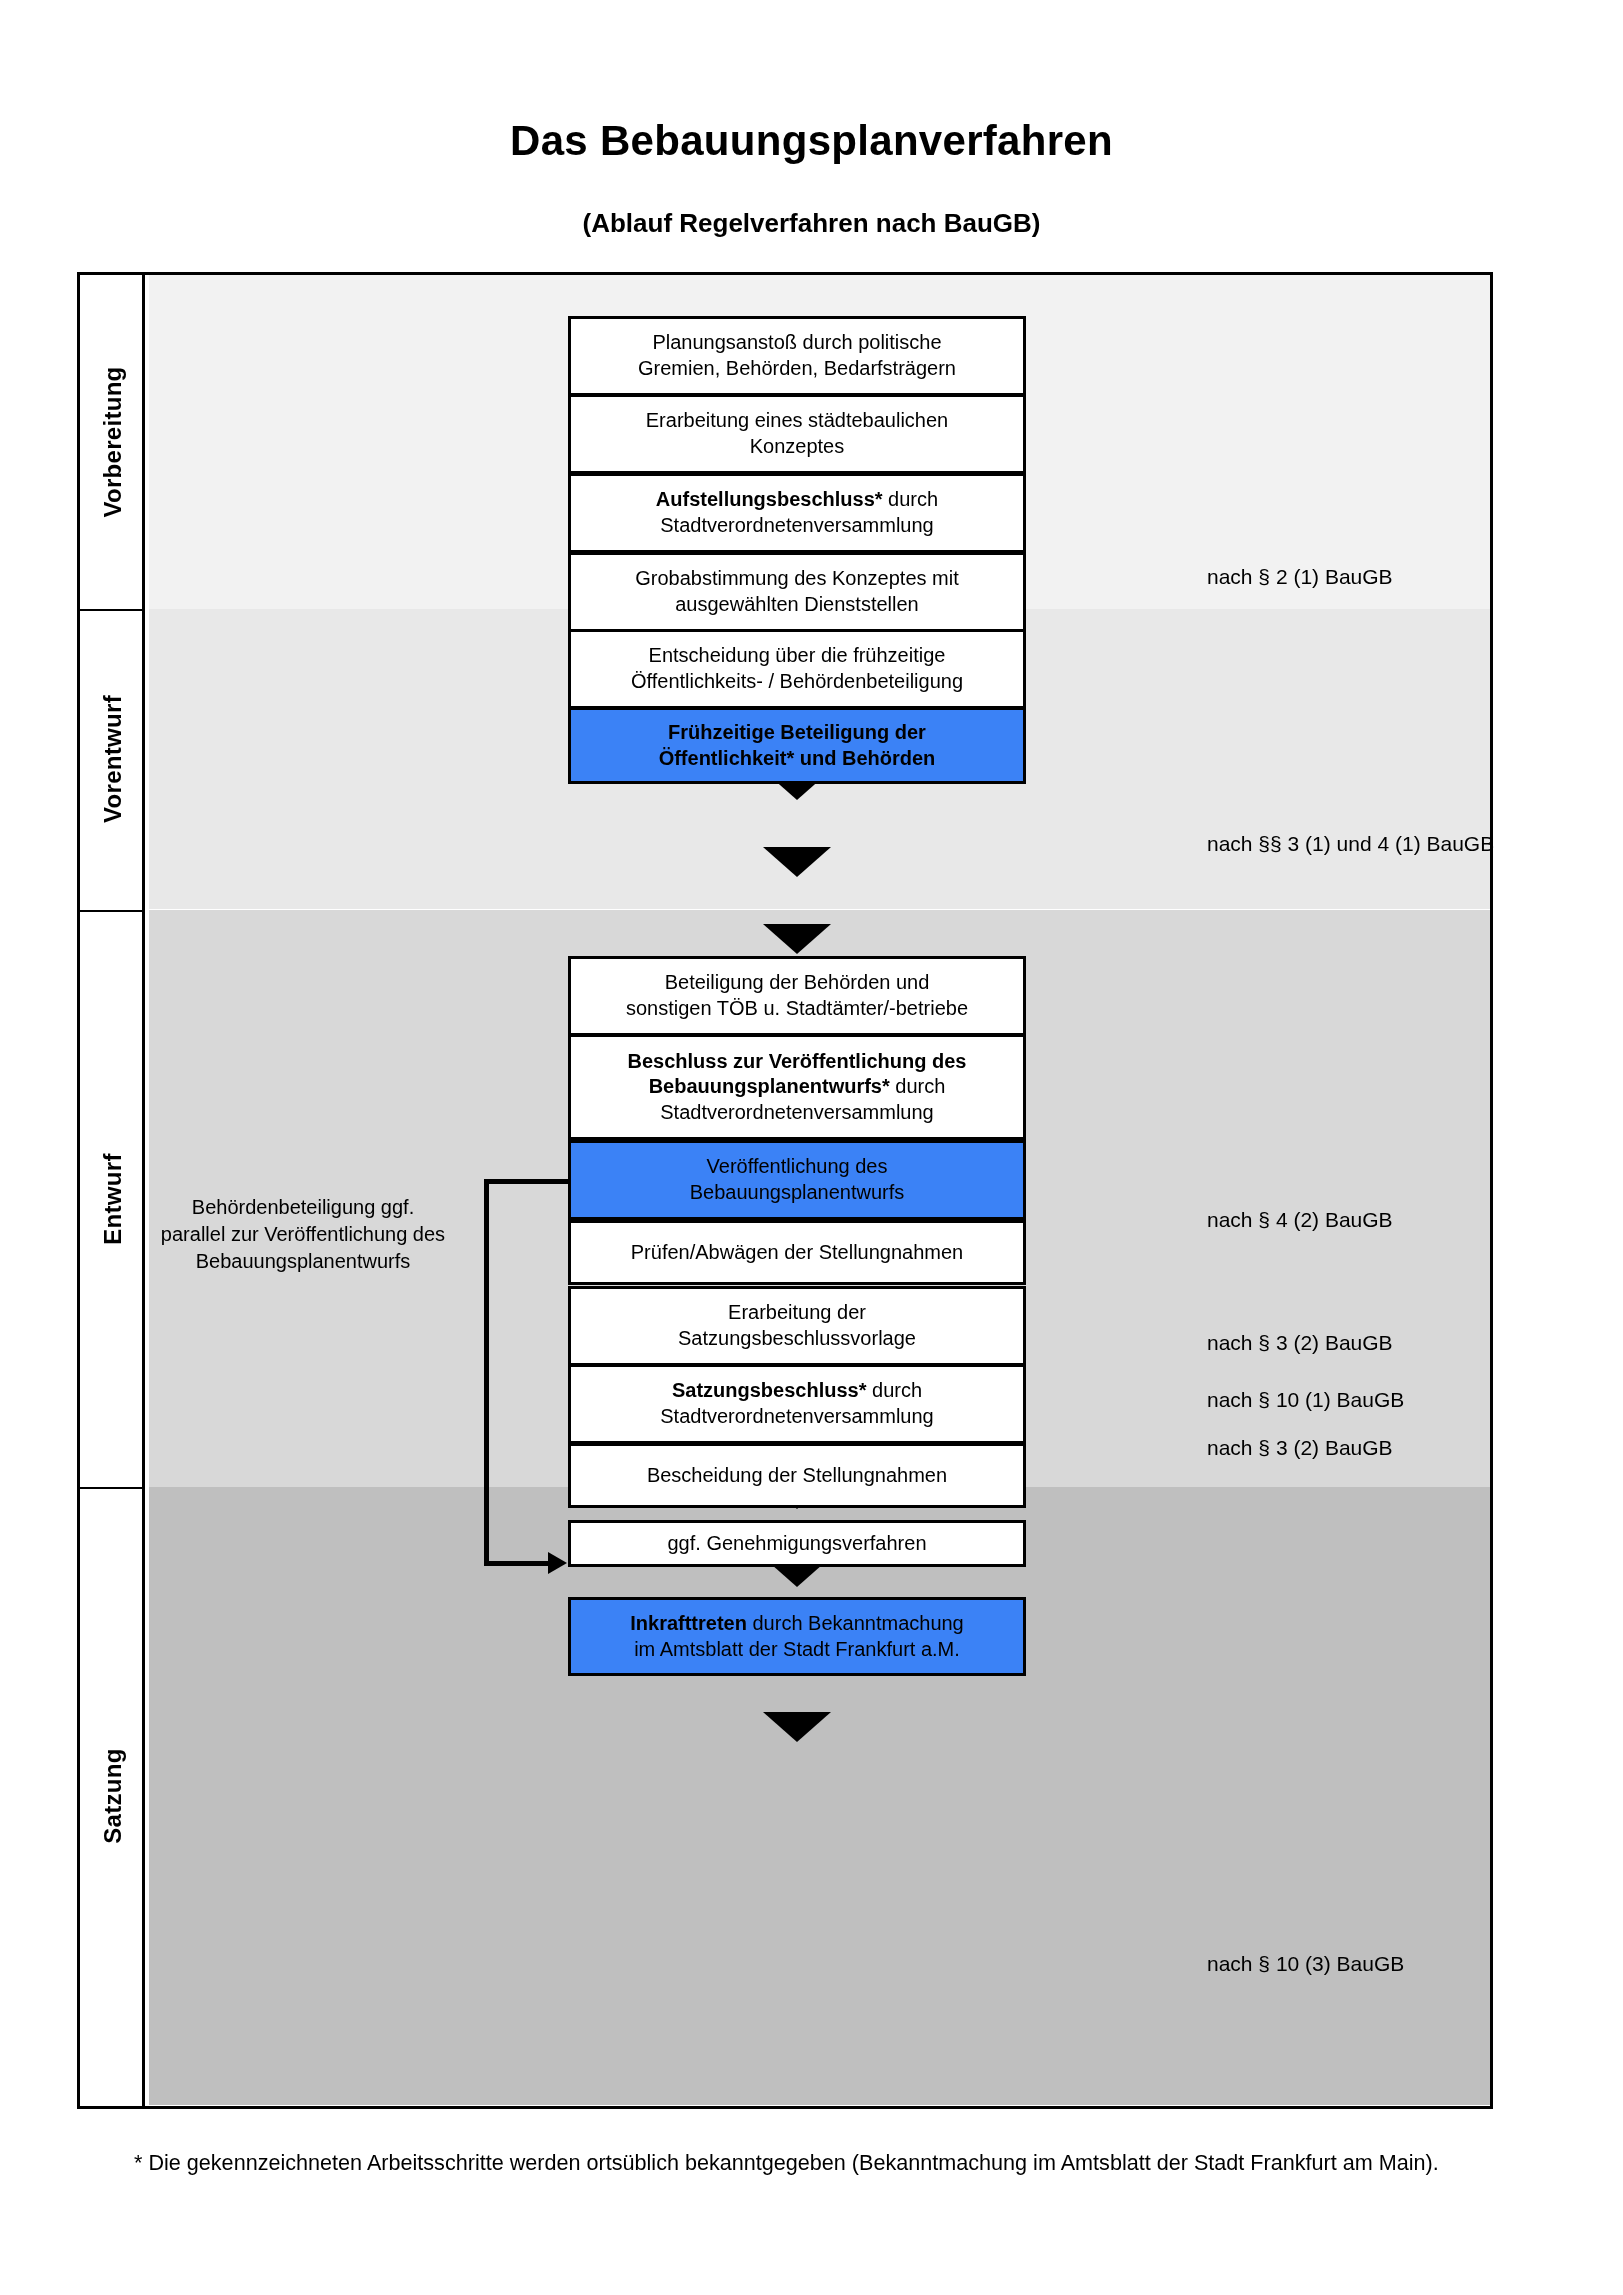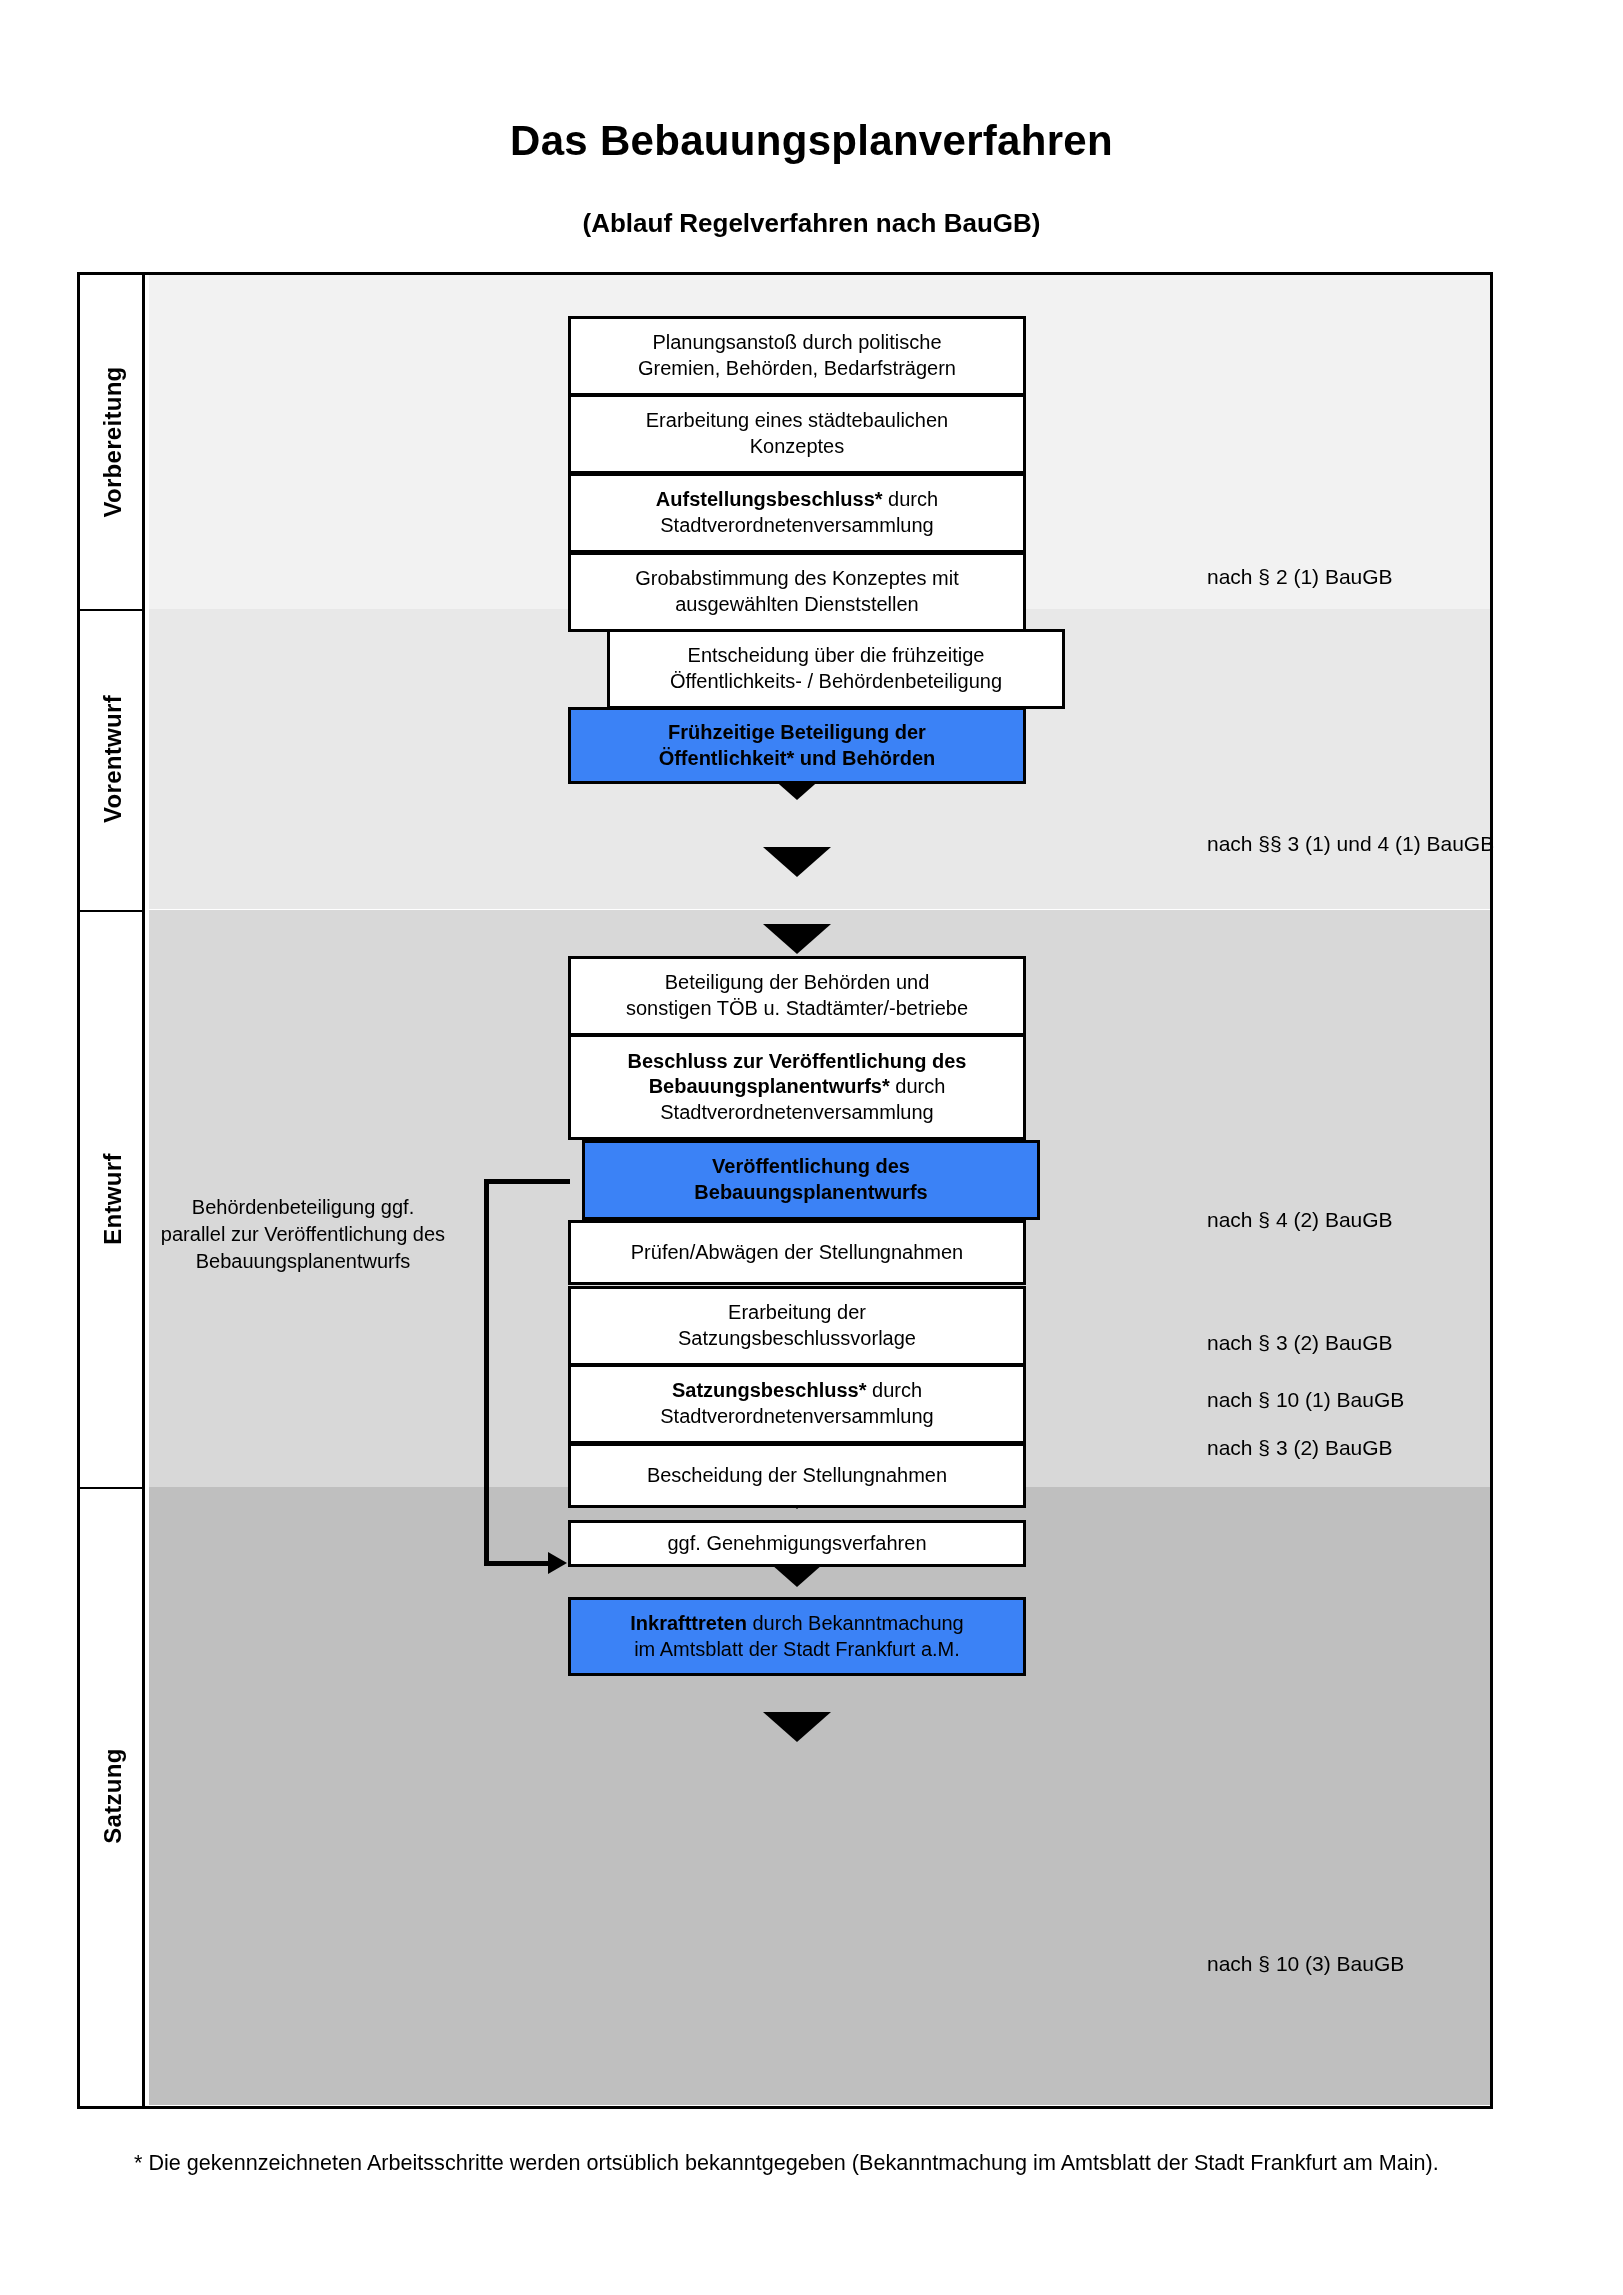--- a/index.html
+++ b/index.html
@@ -108,39 +108,39 @@
   </div>
 
   <div class="fbox" style="top:198px;height:80px;">
     <div><b>Aufstellungsbeschluss*</b><span> durch</span><br><span>Stadtverordnetenversammlung</span></div>
   </div>
 
   <div class="fbox" style="top:277px;height:80px;">
     <div><span>Grobabstimmung des Konzeptes mit</span><br><span>ausgewählten Dienststellen</span></div>
   </div>
 
-  <div class="fbox" style="top:354px;height:80px;margin-left:39px;">
+  <div class="fbox" style="top:354px;height:80px;">
     <div><span>Entscheidung über die frühzeitige</span><br><span>Öffentlichkeits- / Behördenbeteiligung</span></div>
   </div>
 
   <div class="fbox hl" style="top:432px;height:77px;font-weight:bold;">
     <div><span>Frühzeitige Beteiligung der</span><br><span>Öffentlichkeit* und Behörden</span></div>
   </div>
 
 
 
   <div class="fbox" style="top:681px;height:80px;">
     <div><span>Beteiligung der Behörden und</span><br><span>sonstigen TÖB u. Stadtämter/-betriebe</span></div>
   </div>
 
   <div class="fbox" style="top:759px;height:106px;">
     <div><b>Beschluss zur Veröffentlichung des Bebauungsplanentwurfs*</b><span> durch</span><br><span>Stadtverordnetenversammlung</span></div>
   </div>
 
-  <div class="fbox hl" style="top:865px;height:80px;font-weight:bold;margin-left:14px;">
+  <div class="fbox hl" style="top:865px;height:80px;font-weight:normal;">
     <div><span>Veröffentlichung des</span><br><span>Bebauungsplanentwurfs</span></div>
   </div>
 
   <div class="fbox" style="top:945px;height:65px;">
     <div><span>Prüfen/Abwägen der Stellungnahmen</span></div>
   </div>
 
   <div class="fbox" style="top:1011px;height:80px;">
     <div><span>Erarbeitung der</span><br><span>Satzungsbeschlussvorlage</span></div>
   </div>

